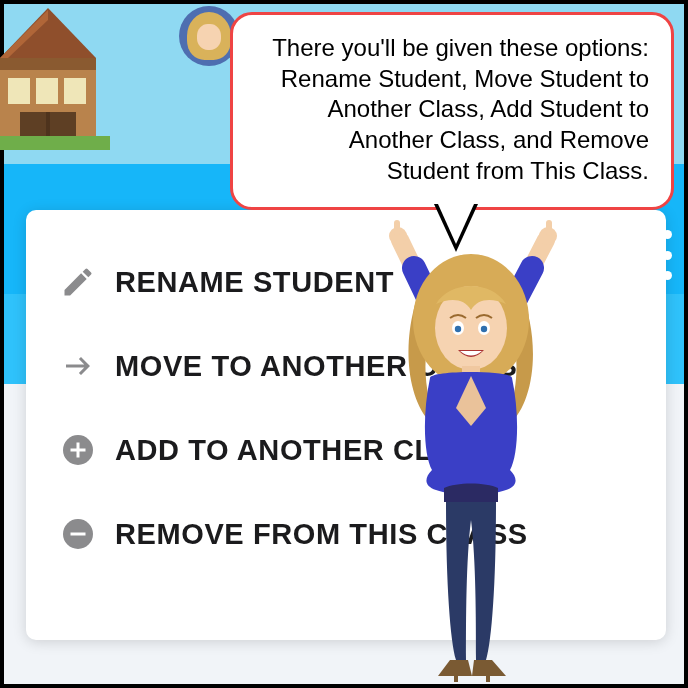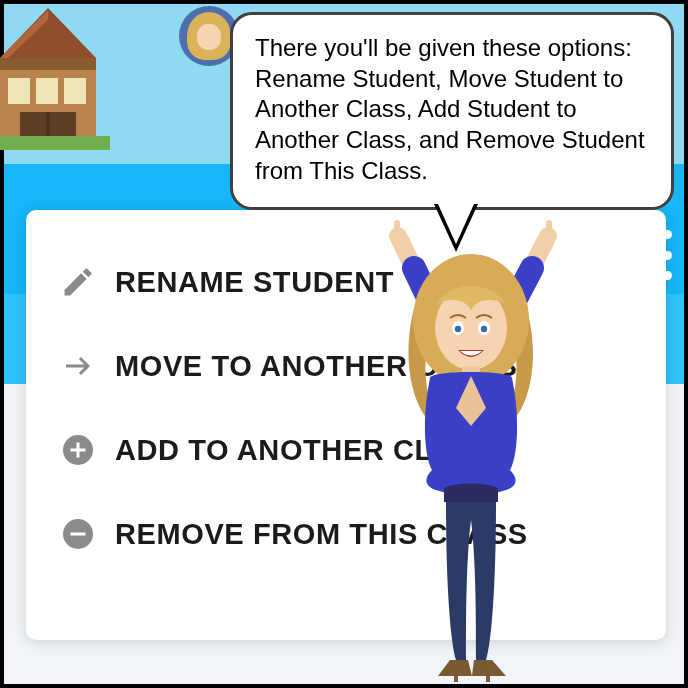--- a/index.html
+++ b/index.html
@@ -51,28 +51,29 @@
   }
   .avatar-top .face {
     position:absolute; left:18px; top:18px; width:24px; height:26px;
     background:#f6d3b1; border-radius:45%;
   }
   
   .bubble {
     position:absolute;
     left:226px; top:8px;
     width:444px;
-    border:3px solid #404040;
+    border:3px solid #ef4444;
     background:#fff;
     border-radius:22px;
-    padding:18px 22px 20px 22px;
+    padding:18px 22px 20px 30px;
     font-size:24px;
     line-height:1.28;
     color:#000;
     z-index:40;
+    text-align:right;
   }
   .bubble-tail {
     position:absolute;
     left:430px; top:200px;
     width:0; height:0;
     z-index:41;
   }
   .bubble-tail::before {
     content:"";
     position:absolute;

